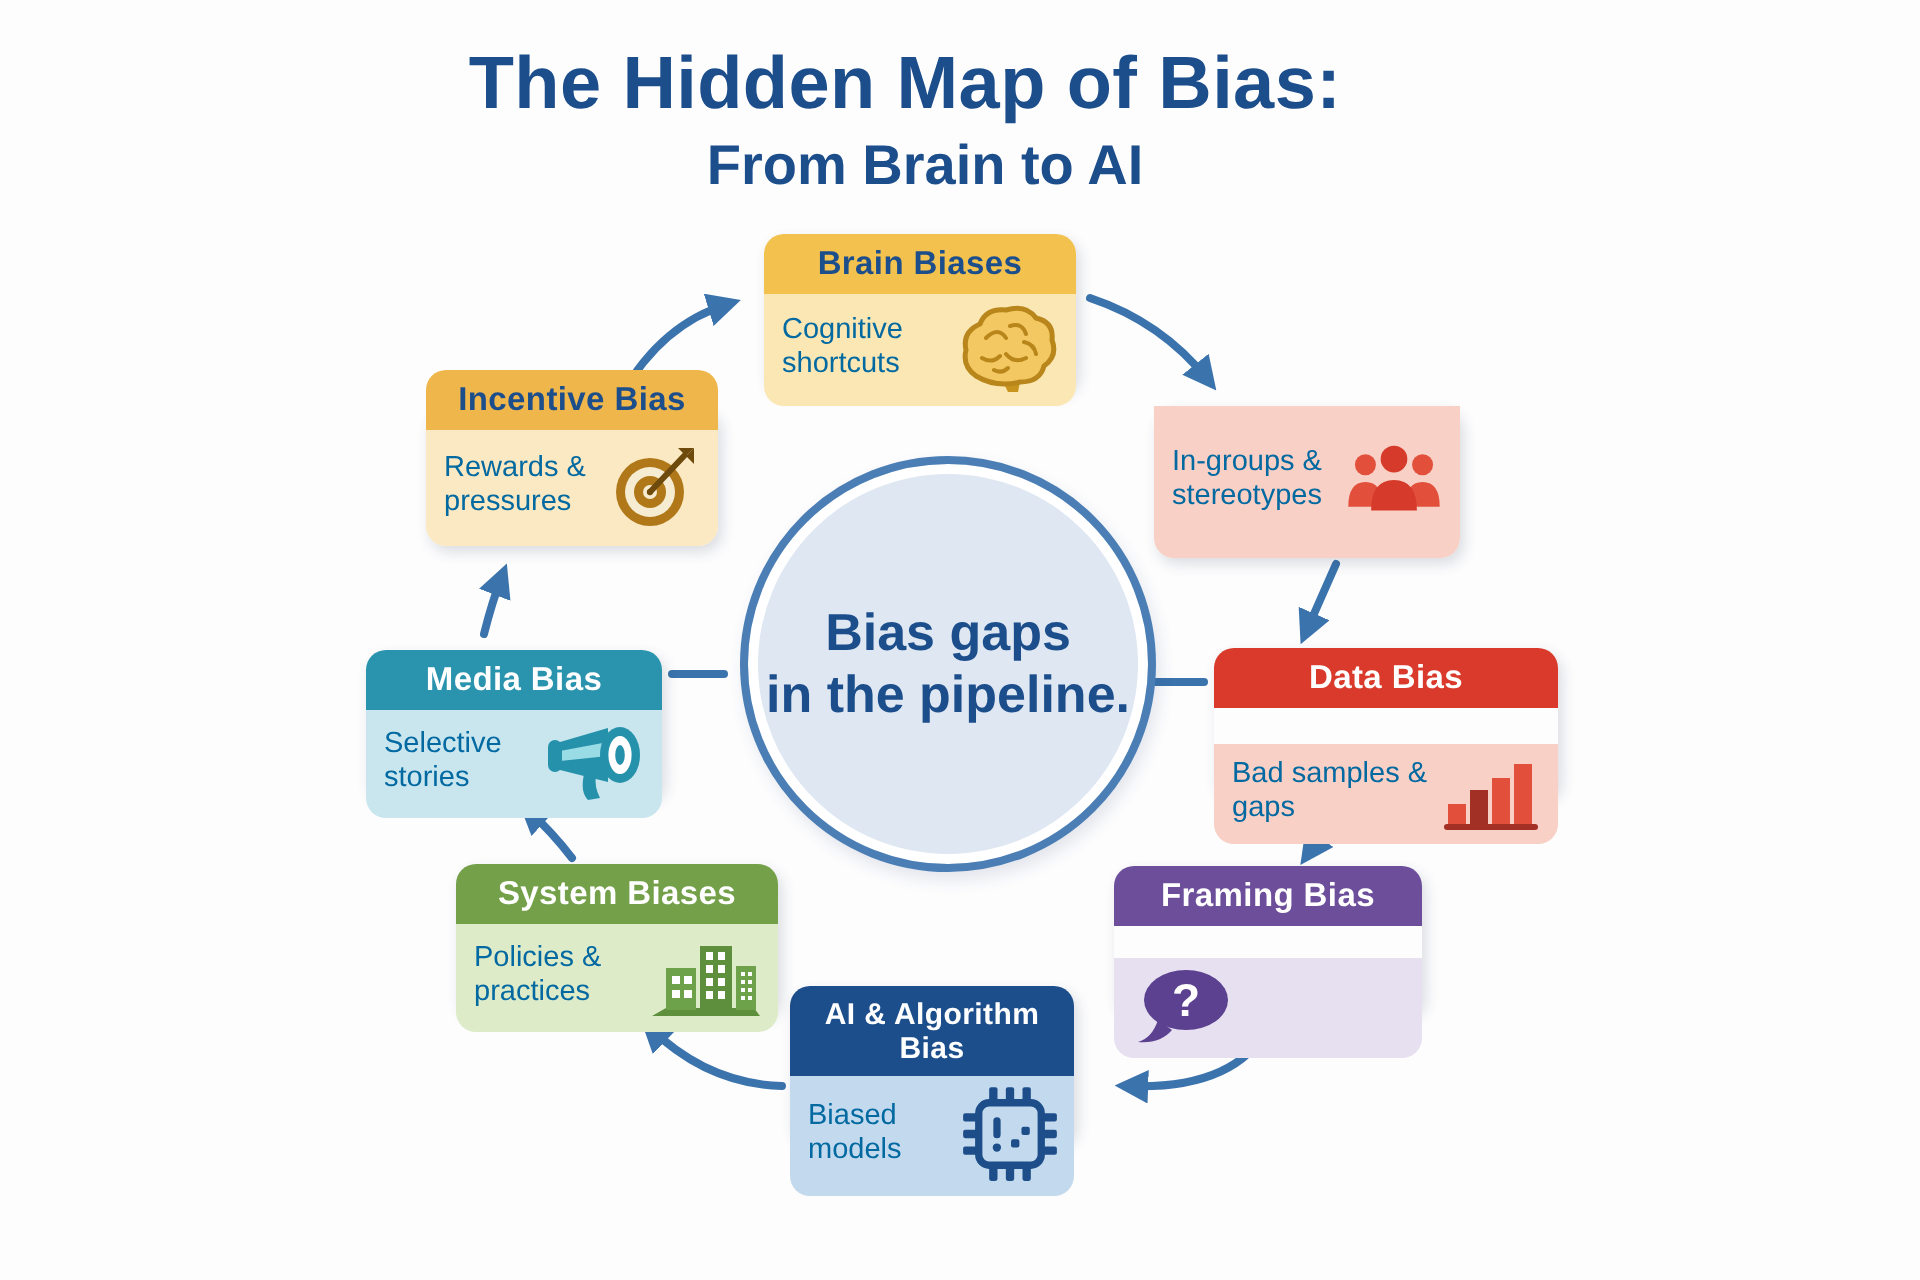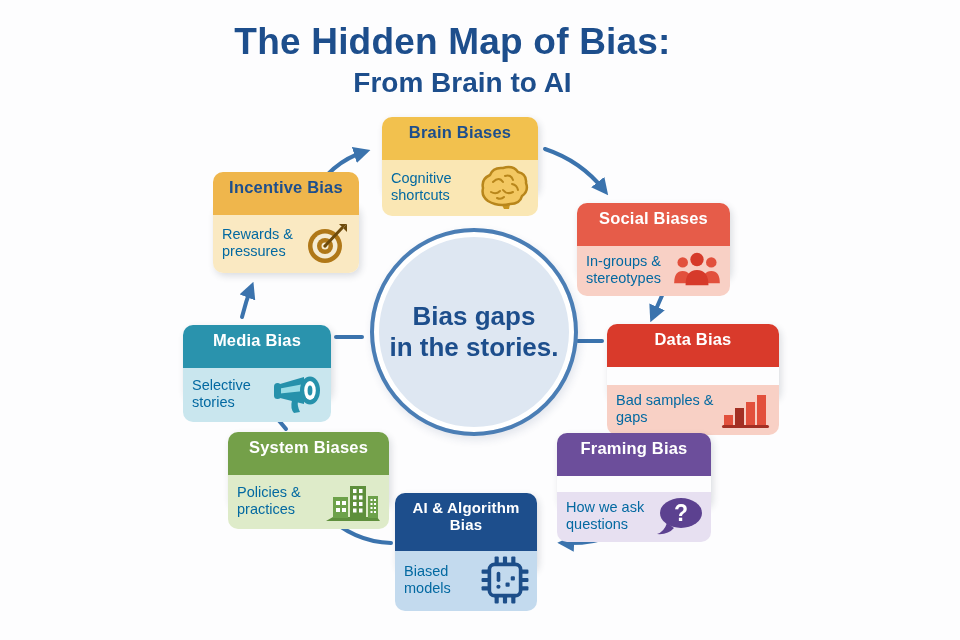--- a/index.html
+++ b/index.html
@@ -29,21 +29,21 @@
   
   .node{
     position:absolute;border-radius:10px;
     box-shadow:2px 3px 7px rgba(40,50,70,.16);
     display:flex;flex-direction:column;
   }
   .node .hdr{
     background:var(--hdr);color:var(--hdr-text);
     border-radius:10px 10px 0 0;
     font-weight:bold;font-size:16.5px;text-align:center;
-    padding:6px 4px 18px 4px;letter-spacing:.2px;
+    padding:6px 4px 5px 4px;letter-spacing:.2px;
   }
   .node .bod{
     background:var(--bg);flex:1;
     border-radius:0 0 10px 10px;
     display:flex;align-items:center;gap:3px;
     padding:4px 7px 6px 9px;
   }
   .node .sub{flex:1;font-size:14.5px;line-height:1.18;color:#0369a1;}
   .node .ico{flex:0 0 auto;display:flex;align-items:center;}
 
@@ -85,39 +85,38 @@
     <path class="a" d="M634,514 Q617,545 564,543" marker-end="url(#ah)"></path>
     <path class="a" d="M391,543 Q354,542 325,514" marker-end="url(#ah)"></path>
     <path class="a" d="M286,429 Q276,416 264,405" marker-end="url(#ah)"></path>
     <path class="a" d="M242,317 Q246,301 251,288" marker-end="url(#ah)"></path>
     <path class="a" d="M336,337 L362,337"></path>
     <path class="a" d="M578,341 L602,341"></path>
   </svg>
 
   <div class="center-circle">
     <div>Bias gaps</div>
-    <div>in the stories.</div>
+    <div>in the pipeline.</div>
   </div>
 
   <div class="node n-brain" style="--hdr: #f2c14e; --bg: #fae7b4; --hdr-text: #1d4e8c;">
     <div class="hdr">Brain Biases</div>
     <div class="bod">
       <span class="sub">Cognitive shortcuts</span>
       <span class="ico">
         <svg width="52" height="46" viewBox="0 0 52 46">
           <path d="M23,41 l2,4 h5 l1,-5" fill="#c8941e"></path>
           <path d="M9,37 q-7,-5 -5,-13 q-2,-9 7,-13 q3,-8 13,-7 q10,-3 15,4 q9,2 8,11 q3,8 -4,13 q-2,8 -12,8 q-12,3 -22,-3 z" fill="#f3c862" stroke="#b8861b" stroke-width="2.5" stroke-linejoin="round"></path>
           <path d="M14,18 q6,-6 10,0 M26,12 q6,-2 8,4 M12,28 q5,3 9,-1 M24,26 q4,5 10,2 M33,20 q5,1 6,6 M18,34 q4,2 7,-1" stroke="#b8861b" stroke-width="2" fill="none" stroke-linecap="round"></path>
         </svg>
       </span>
     </div>
   </div>
 
   <div class="node n-social" style="--hdr: #e65c49; --bg: #f8d0c5; --hdr-text: #ffffff;">
-    <div class="hdr">Social Biases</div>
     <div class="bod">
       <span class="sub">In-groups &amp; stereotypes</span>
       <span class="ico">
         <svg width="52" height="40" viewBox="0 0 52 42">
           <circle cx="11" cy="13" r="5.5" fill="#e2503c"></circle>
           <path d="M2,35 q0,-13 9,-13 q9,0 9,13 z" fill="#e2503c"></path>
           <circle cx="41" cy="13" r="5.5" fill="#e2503c"></circle>
           <path d="M32,35 q0,-13 9,-13 q9,0 9,13 z" fill="#e2503c"></path>
           <circle cx="26" cy="10" r="7" fill="#d63a2a"></circle>
           <path d="M14,37 q0,-16 12,-16 q12,0 12,16 z" fill="#d63a2a"></path>
@@ -138,21 +137,20 @@
           <rect x="37" y="6" width="9" height="30" fill="#e2503c"></rect>
           <rect x="2" y="36" width="47" height="3" rx="1.5" fill="#a33024"></rect>
         </svg>
       </span>
     </div>
   </div>
 
   <div class="node n-framing" style="--hdr: #6c4e9b; --bg: #e7e0f1; --hdr-text: #ffffff;">
     <div class="hdr">Framing Bias</div>
     <div class="bod">
-      <span class="sub">How we ask questions</span>
       <span class="ico">
         <svg width="50" height="40" viewBox="0 0 50 40">
           <path d="M13,27 q-3,9 -10,11 q11,1 17,-6 z" fill="#5c4190"></path>
           <ellipse cx="27" cy="17" rx="21" ry="15" fill="#5c4190"></ellipse>
           <text x="27" y="25" text-anchor="middle" font-size="23" font-weight="bold" fill="#ffffff" font-family="Liberation Sans, sans-serif">?</text>
         </svg>
       </span>
     </div>
   </div>
 

